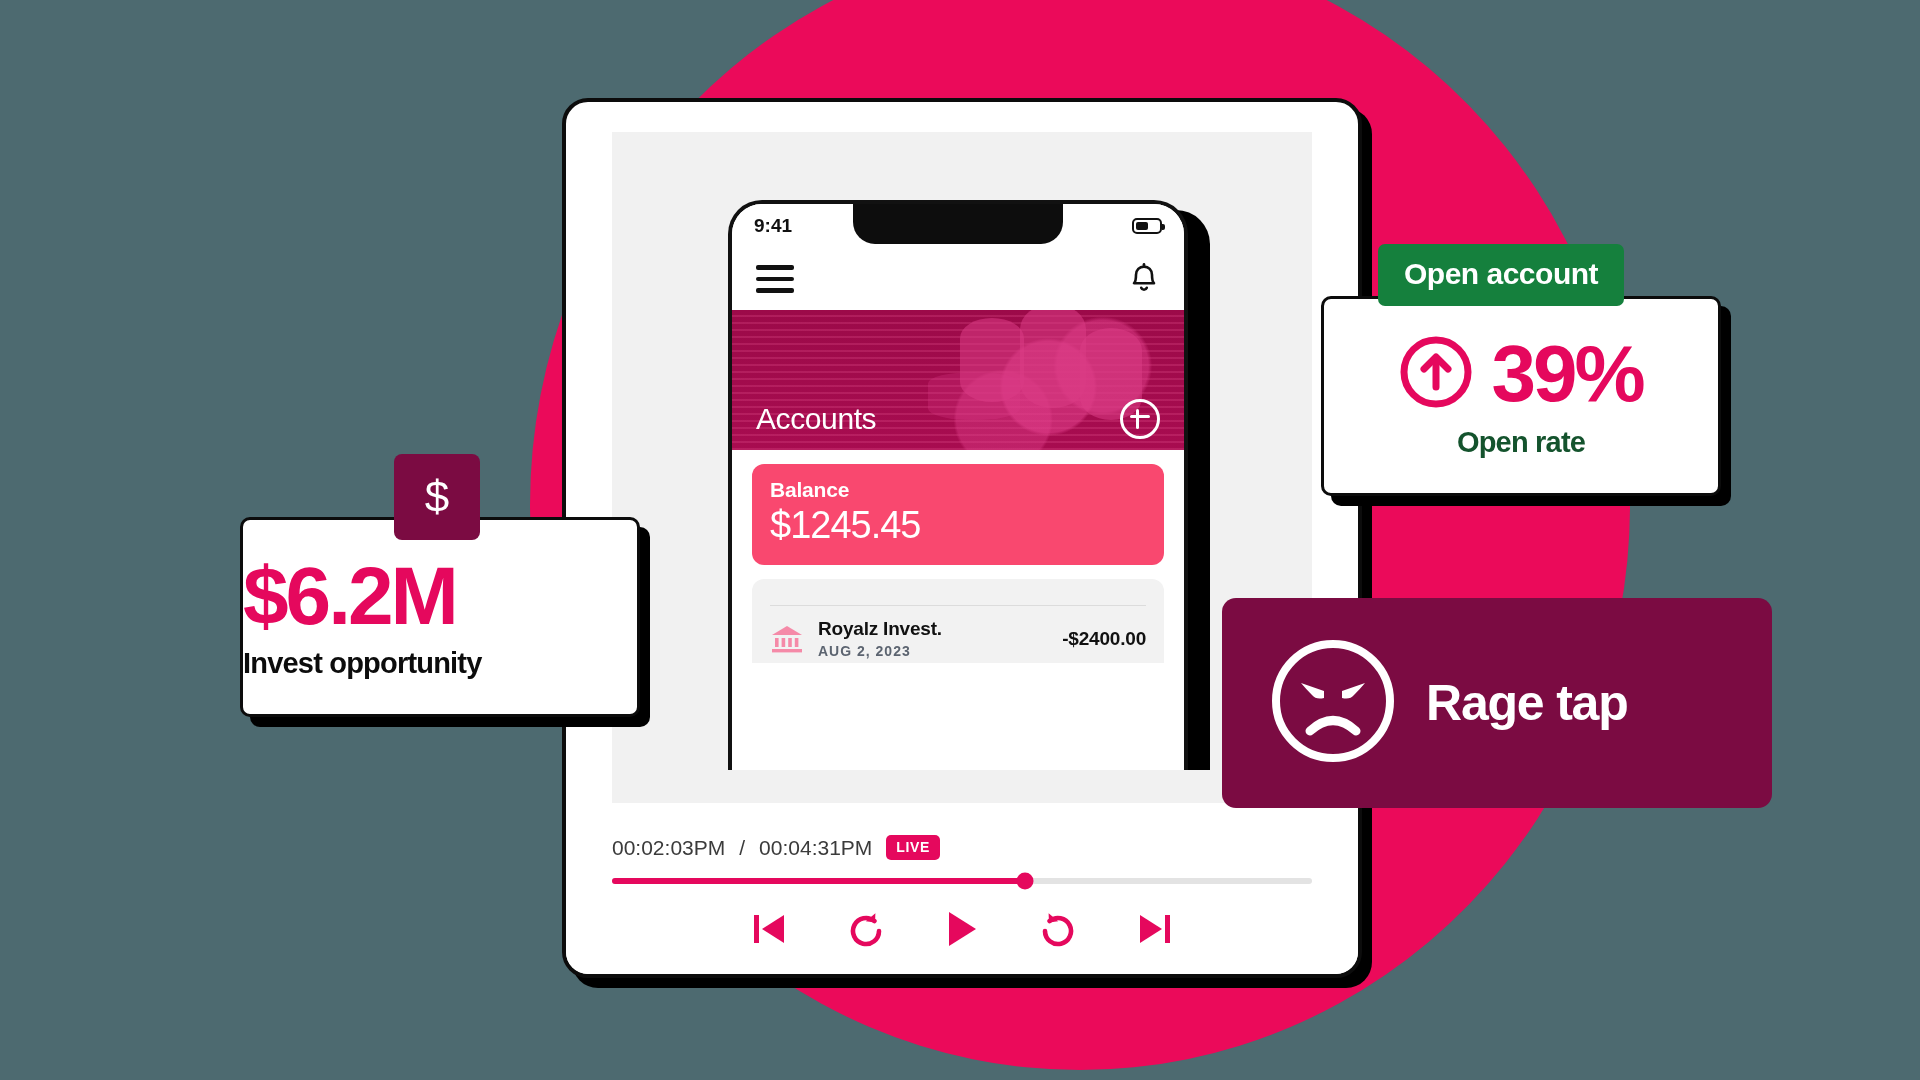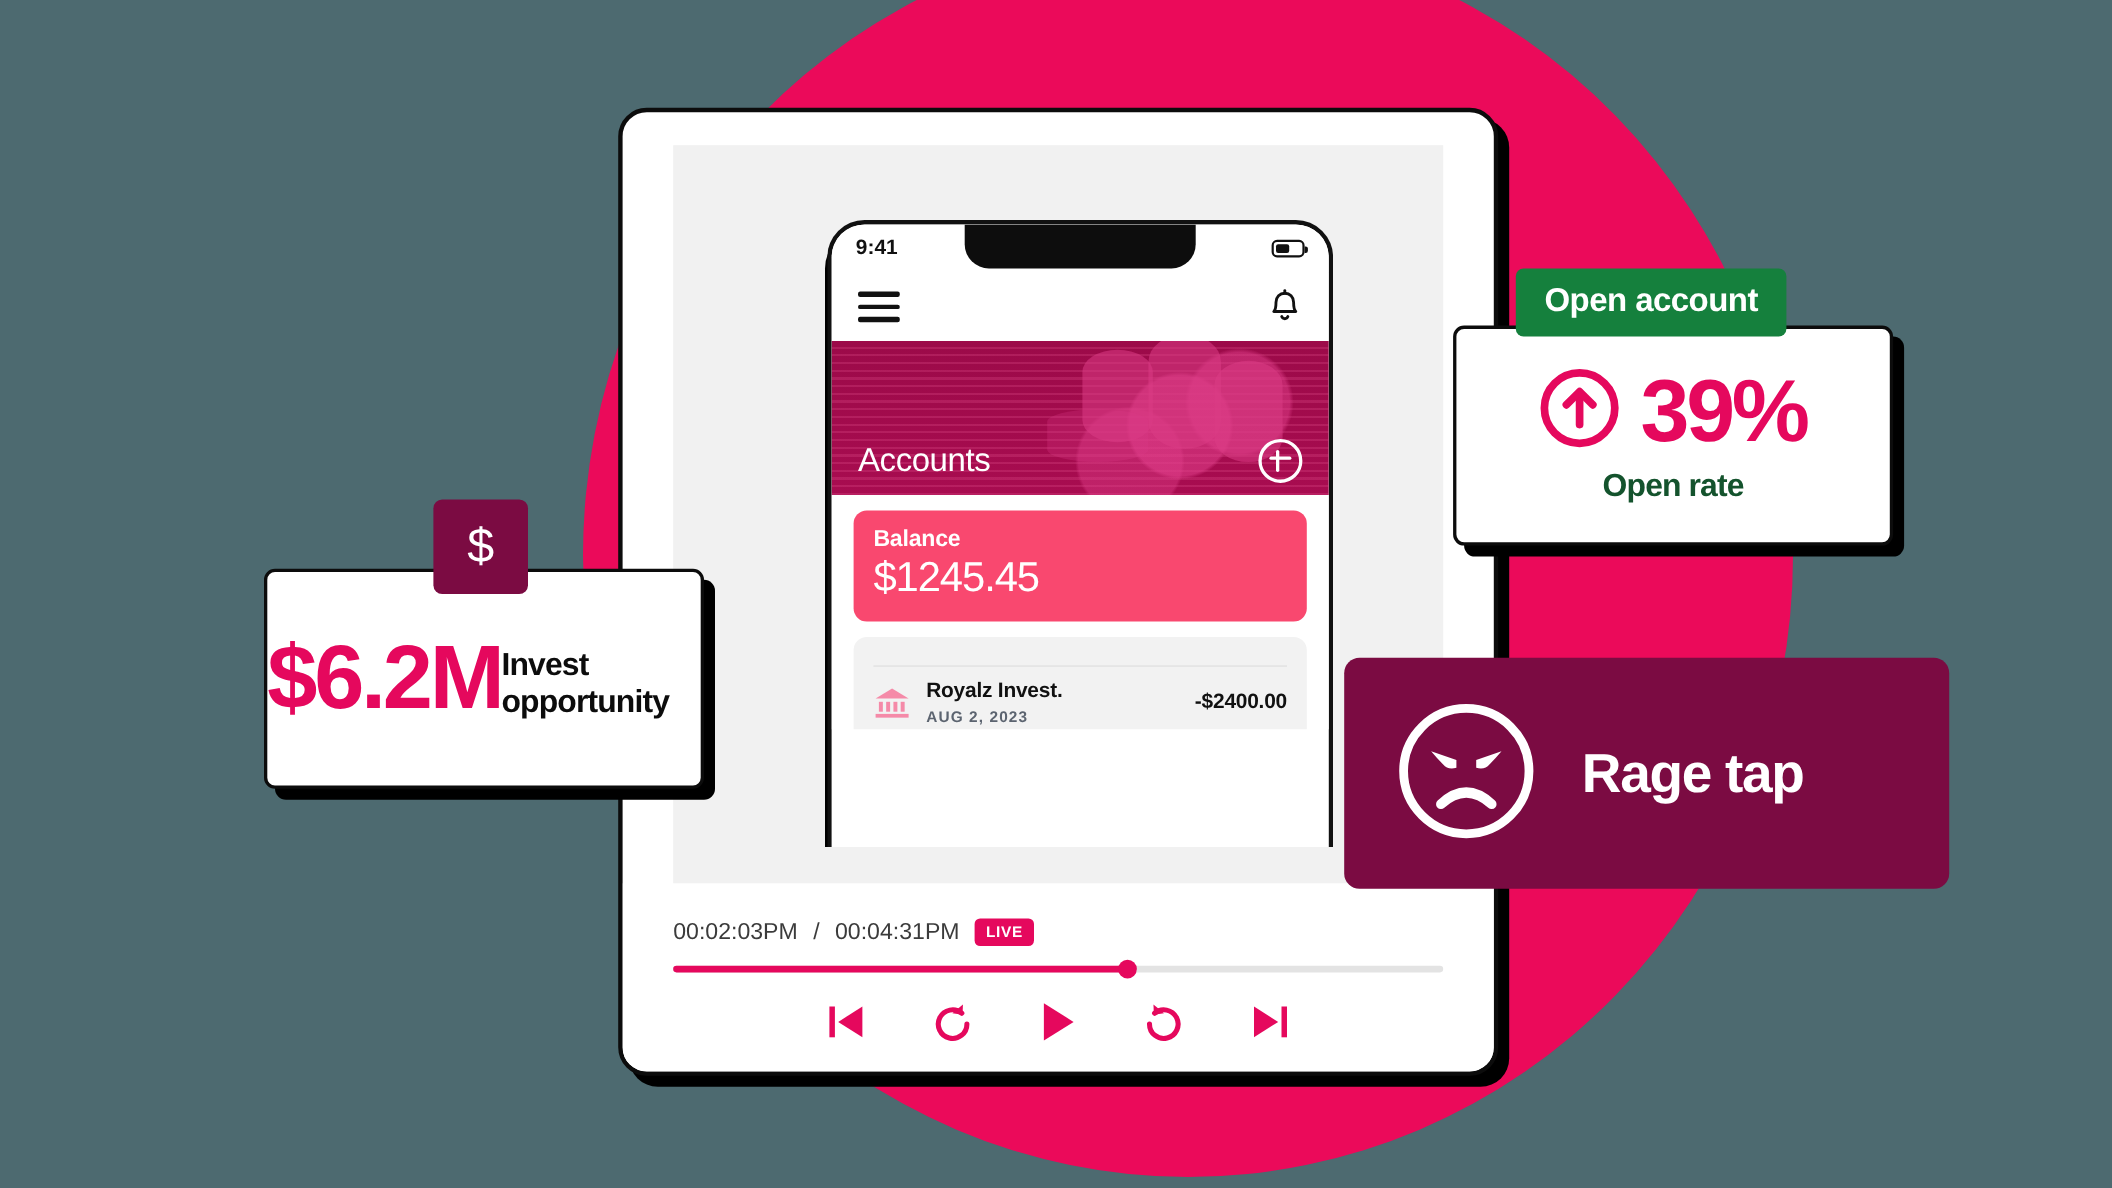--- a/index.html
+++ b/index.html
@@ -66,21 +66,21 @@
     position: absolute;
     left: 138px;
     top: 78px;
     width: 460px;
     height: 560px;
     border-radius: 34px 34px 0 0;
     background: #000;
   }
   .phone {
     position: absolute;
-    left: 140px;
+    left: 116px;
     top: 68px;
     width: 460px;
     height: 570px;
     border-radius: 34px 34px 0 0;
     border: 4px solid #111;
     border-bottom: none;
     box-sizing: border-box;
     background: #fff;
     overflow: hidden;
   }
@@ -306,21 +306,21 @@
     position: absolute;
     background: #fff;
     border: 3px solid #0c0c0c;
     border-radius: 10px;
     box-sizing: border-box;
   }
 
   
   #money-card-shadow { left: 250px; top: 527px; width: 400px; height: 200px; }
   #money-card { left: 240px; top: 517px; width: 400px; height: 200px;
-    display: flex; flex-direction: row; align-items: center; justify-content: center; }
+    display: flex; flex-direction: column; justify-content: center; }
   .money-value { color: #e5085d; font-size: 82px; font-weight: bold; letter-spacing: -3px; line-height: 1; }
   .money-caption { color: #0c0c0c; font-size: 29px; font-weight: bold; letter-spacing: -0.8px; margin-top: 10px; }
   #dollar-chip {
     position: absolute;
     left: 394px; top: 454px;
     width: 86px; height: 86px;
     background: #7b0b42;
     border-radius: 8px;
     display: flex; align-items: center; justify-content: center;
     color: #fff; font-size: 44px; font-weight: 500;
@@ -342,21 +342,21 @@
     color: #fff; font-size: 30px; font-weight: bold; letter-spacing: -0.5px;
   }
 
   
   #rage-card {
     position: absolute;
     left: 1222px; top: 598px;
     width: 550px; height: 210px;
     background: #7b0b42;
     border-radius: 14px;
-    display: flex; align-items: center; gap: 40px;
+    display: flex; align-items: center; gap: 28px;
     padding-left: 46px;
     box-sizing: border-box;
   }
   .rage-label { color: #fff; font-size: 50px; font-weight: bold; letter-spacing: -1.2px; }
 </style>
 </head>
 <body>
 
 <div id="stage">
 

